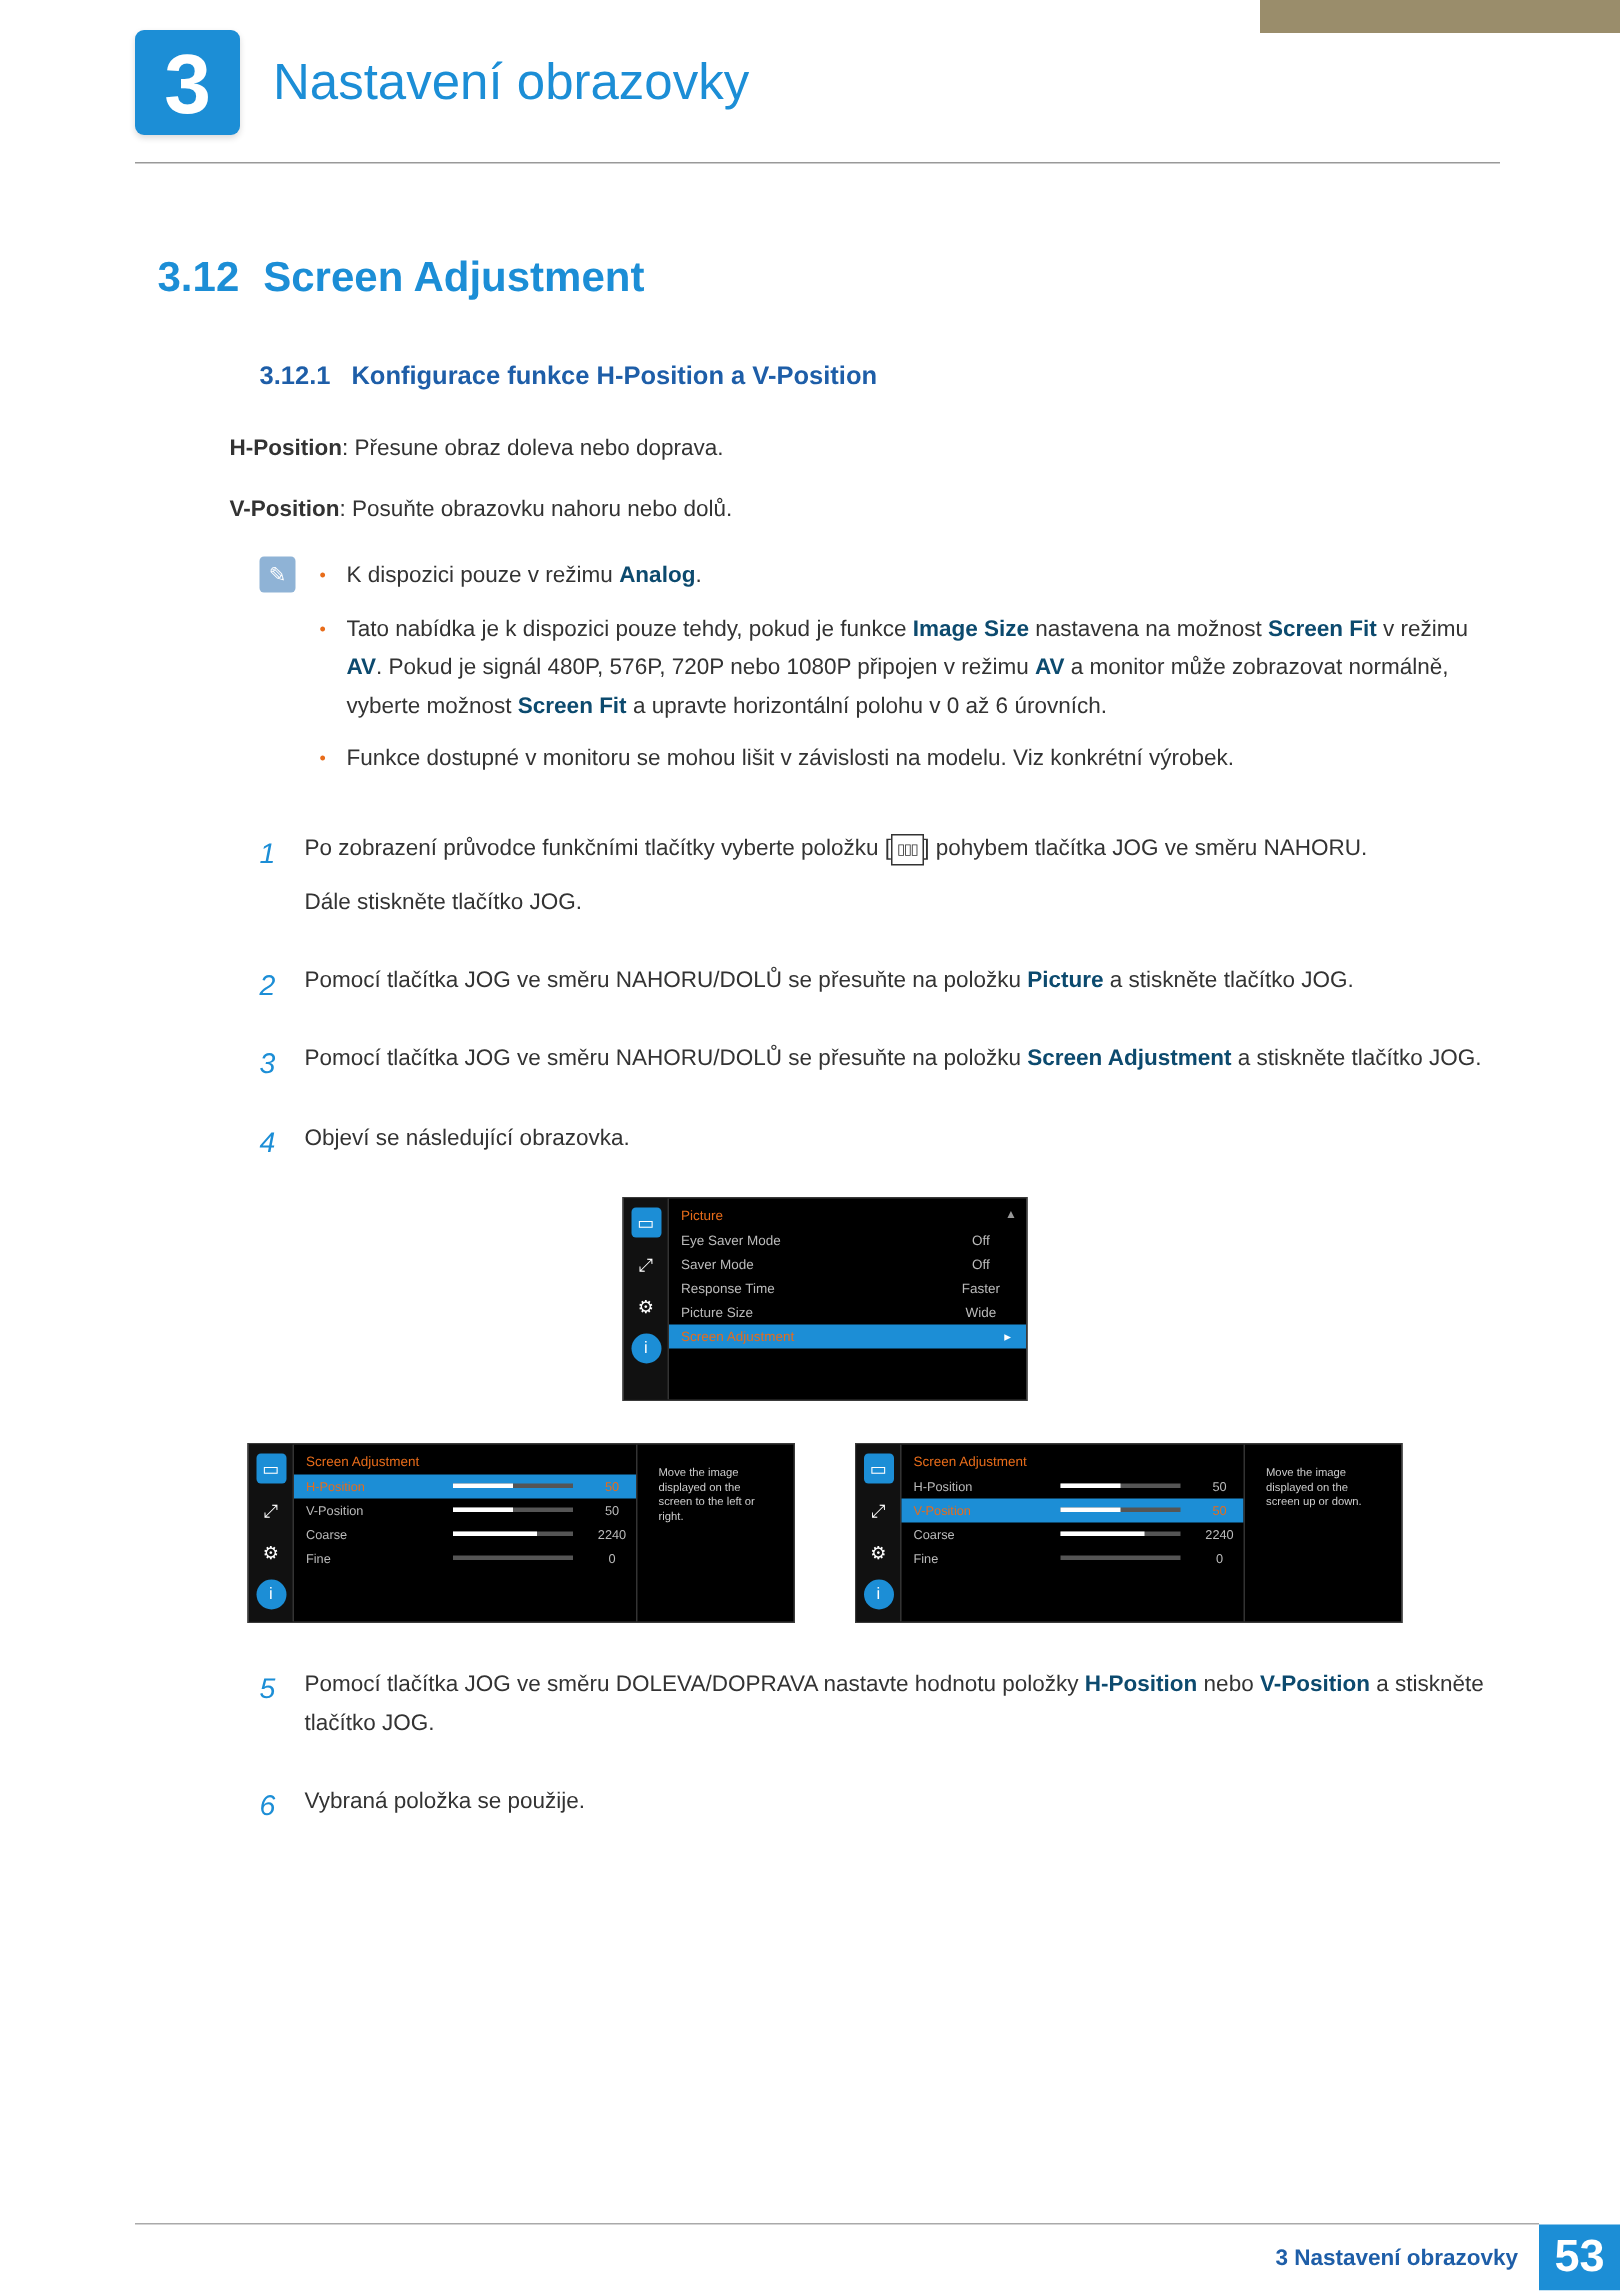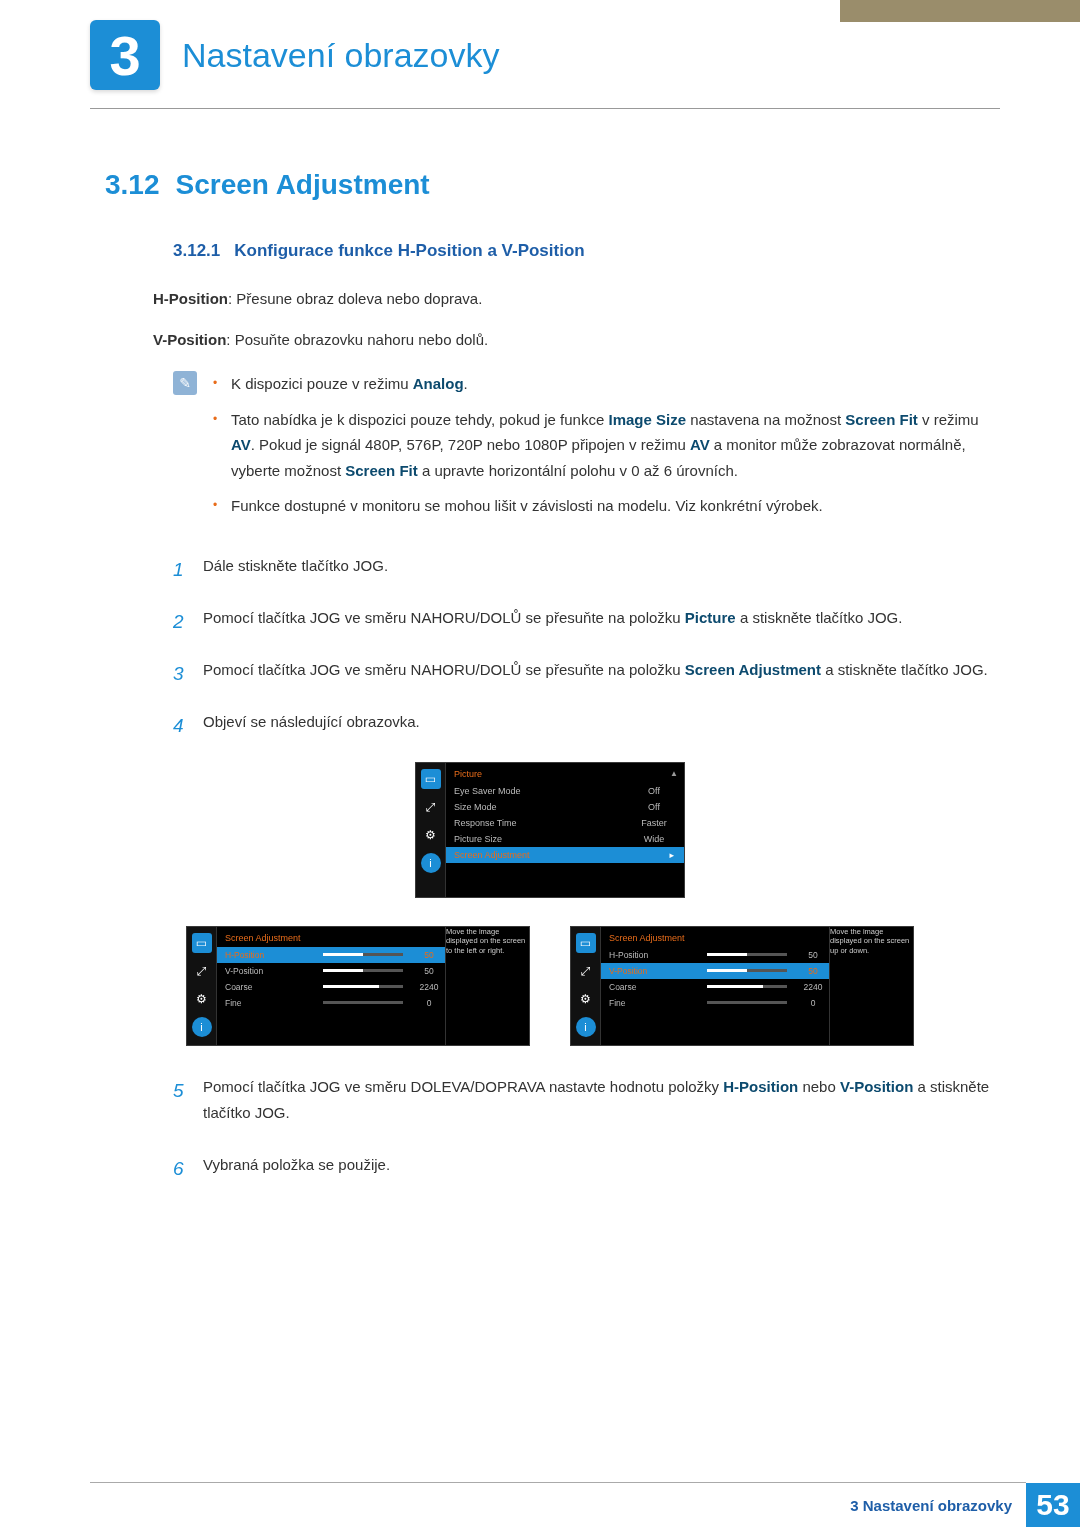--- a/index.html
+++ b/index.html
@@ -184,24 +184,24 @@
   .osd-item.sel.orange-text .lbl { color:#e86c1a; }
   .slider {
     flex: 0 0 80px;
     height: 3px;
     background: #555;
     position: relative;
     margin: 0 6px;
   }
   .slider .fill { height: 3px; background: #fff; }
   .osd .tooltip {
-    width: 84px;
+    width: 105px;
     font-size: 7.5px;
     color: #ccc;
-    padding: 0;
+    padding: 14px;
     line-height: 1.3;
     border-left:1px solid #333;
   }
   .osd.big .main { width: 238px; }
   .osd.small .main { width: 228px; }
   .osd.small { font-size: 8.5px; }
   .arrow-right{color:#fff;font-size:9px;}
 
   .footer {
     position: absolute;
@@ -275,20 +275,21 @@
         </li>
         <li>Funkce dostupné v monitoru se mohou lišit v závislosti na modelu. Viz konkrétní výrobek.</li>
       </ul>
     </div>
   </div>
 
   <div class="steps">
     <div class="step">
       <span class="blue-step">1</span>
       <div class="step-body">
+        <p><span>Po zobrazení průvodce funkčními tlačítky vyberte položku [</span><span class="mini-menu-icon">▯▯▯</span><span>] pohybem tlačítka JOG ve směru NAHORU.</span></p>
         <p>Dále stiskněte tlačítko JOG.</p>
       </div>
     </div>
     <div class="step">
       <span class="blue-step">2</span>
       <div class="step-body">
         <p><span>Pomocí tlačítka JOG ve směru NAHORU/DOLŮ se přesuňte na položku </span><span class="bold-term orange">Picture</span><span> a stiskněte tlačítko JOG.</span></p>
       </div>
     </div>
     <div class="step">
@@ -317,21 +318,21 @@
         <div class="osd-title">
             <span>Picture</span>
             <span class="up-arrow">▲</span>
           </div>
         <div class="osd-item">
             <span class="lbl">Eye Saver Mode</span>
             <span style="flex:1"></span>
             <span class="val">Off</span>
           </div>
         <div class="osd-item">
-            <span class="lbl">Size Mode</span>
+            <span class="lbl">Saver Mode</span>
             <span style="flex:1"></span>
             <span class="val">Off</span>
           </div>
         <div class="osd-item">
             <span class="lbl">Response Time</span>
             <span style="flex:1"></span>
             <span class="val">Faster</span>
           </div>
         <div class="osd-item">
             <span class="lbl">Picture Size</span>

